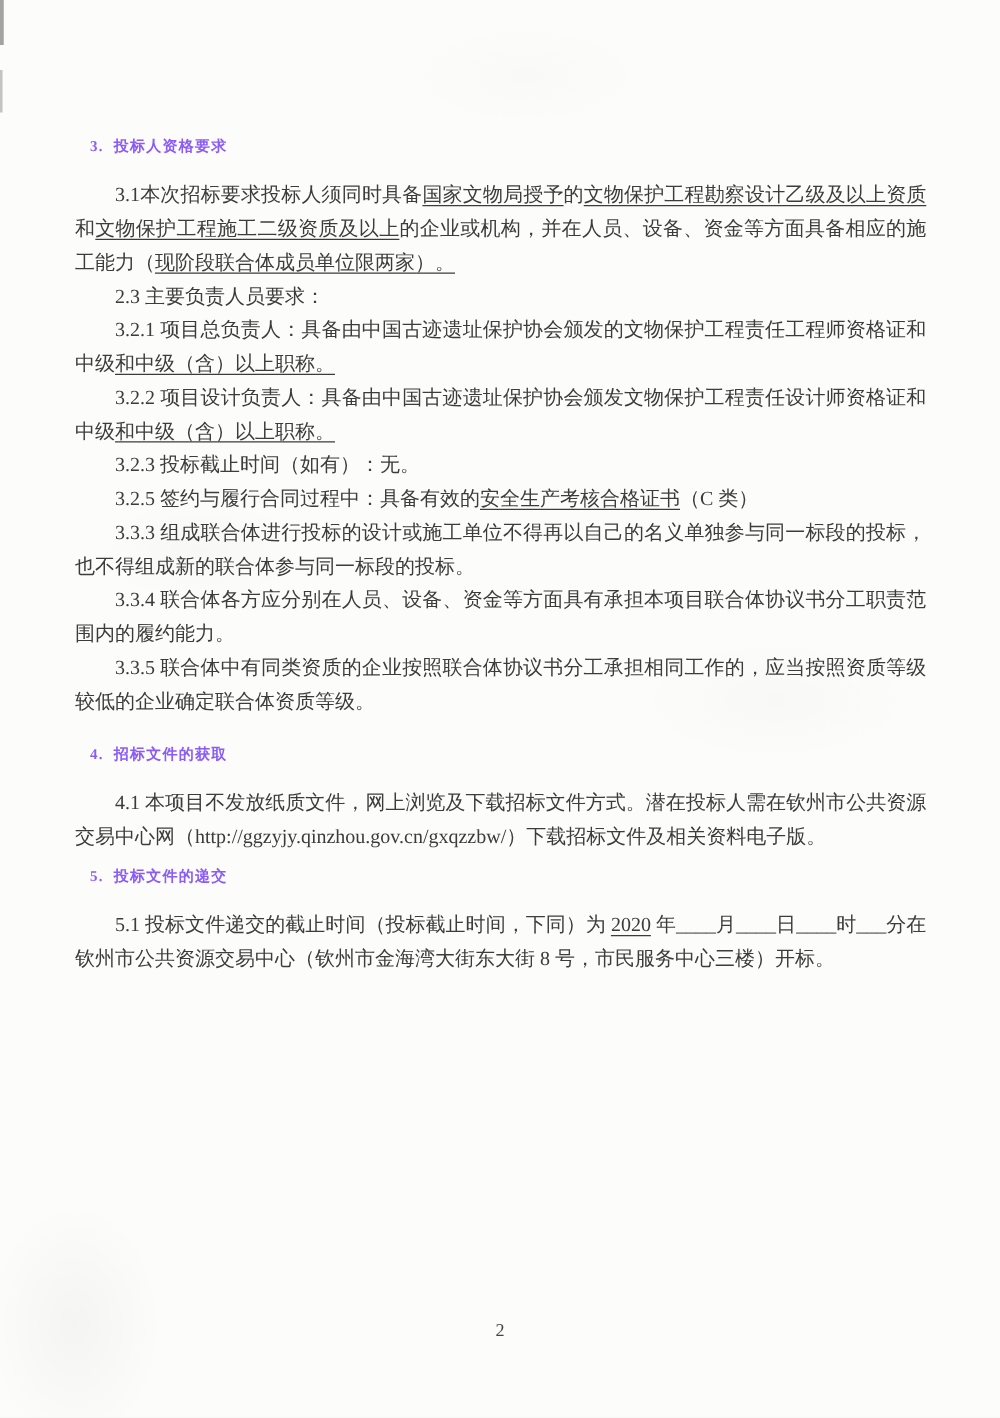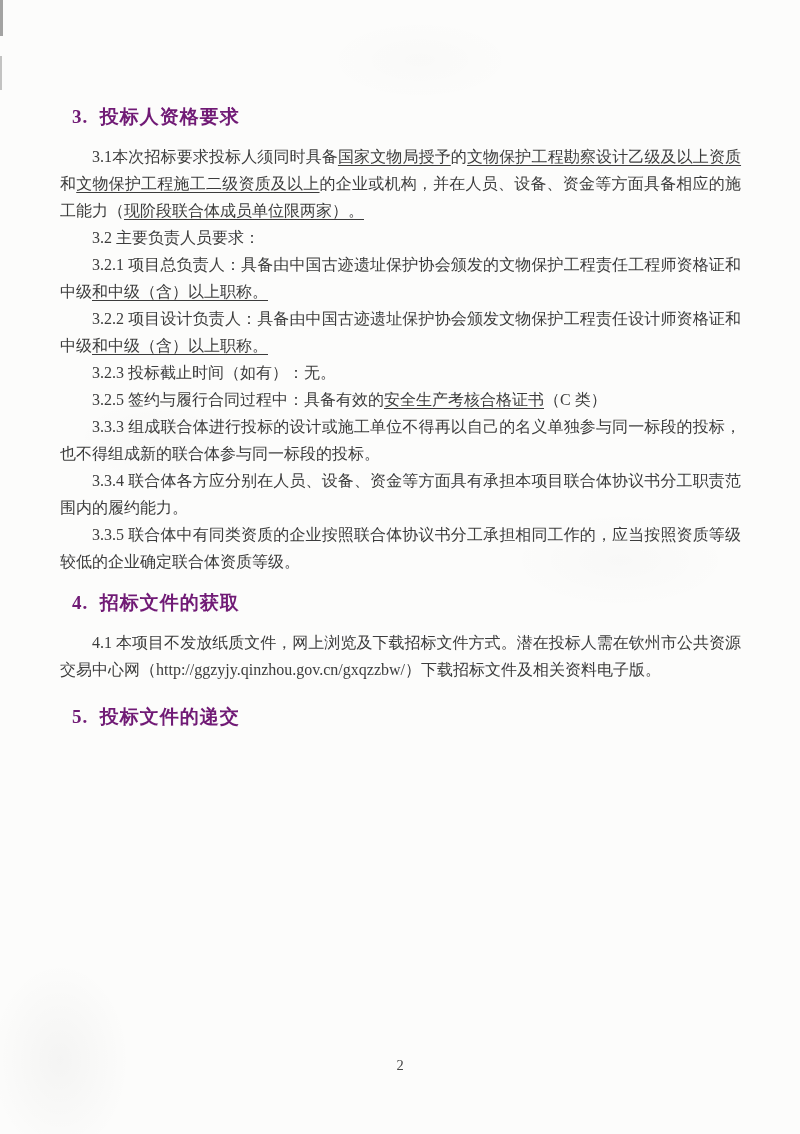--- a/index.html
+++ b/index.html
@@ -37,57 +37,58 @@
     color: #3c3c3c;
     font-size: 16px;
     line-height: 27px;
     text-align: justify;
   }
   .content p {
     margin: 0;
     text-indent: 2em;
   }
   h2 {
-    font-size: 19px;
+    font-size: 12px;
     font-weight: bold;
-    color: #701a75;
+    color: #8b5cf6;
     margin: 15px 0 13px 0;
     padding-left: 12px;
     line-height: 26px;
     text-align: left;
     letter-spacing: 1px;
   }
   h2.first { margin-top: 104px; }
-  h2.tight { margin-top: 21px; }
+  h2.tight { margin-top: 5px; }
   .u { text-decoration: underline; text-underline-offset: 3px; text-decoration-thickness: 1px; }
   .page-footer {
     position: absolute;
     left: 0; right: 0; top: 1057px;
     text-align: center;
     font-size: 14.5px;
     color: #454545;
   }
 </style>
 </head>
 <body>
 
 <div class="page">
   <div class="scan-edge-a"></div>
   <div class="scan-edge-b"></div>
 
   <div class="content">
     <h2 class="first">3.&nbsp; 投标人资格要求</h2>
     <p><span>3.1本次招标要求投标人须同时具备</span><span class="u">国家文物局授予</span><span>的</span><span class="u">文物保护工程勘察设计乙级及以上资质</span><span>和</span><span class="u">文物保护工程施工二级资质及以上</span><span>的企业或机构，并在人员、设备、资金等方面具备相应的施工能力（</span><span class="u">现阶段联合体成员单位限两家）。</span></p>
-    <p>3.2 主要负责人员要求：</p>
+    <p>2.3 主要负责人员要求：</p>
     <p><span>3.2.1 项目总负责人：具备由中国古迹遗址保护协会颁发的文物保护工程责任工程师资格证和中级</span><span class="u">和中级（含）以上职称。</span></p>
     <p><span>3.2.2 项目设计负责人：具备由中国古迹遗址保护协会颁发文物保护工程责任设计师资格证和中级</span><span class="u">和中级（含）以上职称。</span></p>
     <p>3.2.3 投标截止时间（如有）：无。</p>
     <p><span>3.2.5 签约与履行合同过程中：具备有效的</span><span class="u">安全生产考核合格证书</span><span>（C 类）</span></p>
     <p>3.3.3 组成联合体进行投标的设计或施工单位不得再以自己的名义单独参与同一标段的投标，也不得组成新的联合体参与同一标段的投标。</p>
     <p>3.3.4 联合体各方应分别在人员、设备、资金等方面具有承担本项目联合体协议书分工职责范围内的履约能力。</p>
     <p>3.3.5 联合体中有同类资质的企业按照联合体协议书分工承担相同工作的，应当按照资质等级较低的企业确定联合体资质等级。</p>
     <h2>4.&nbsp; 招标文件的获取</h2>
     <p>4.1 本项目不发放纸质文件，网上浏览及下载招标文件方式。潜在投标人需在钦州市公共资源交易中心网（http://ggzyjy.qinzhou.gov.cn/gxqzzbw/）下载招标文件及相关资料电子版。</p>
     <h2 class="tight">5.&nbsp; 投标文件的递交</h2>
+    <p><span>5.1 投标文件递交的截止时间（投标截止时间，下同）为 </span><span class="u">2020</span><span> 年</span><span>____</span><span>月</span><span>____</span><span>日</span><span>____</span><span>时</span><span>___</span><span>分在钦州市公共资源交易中心（钦州市金海湾大街东大街 8 号，市民服务中心三楼）开标。</span></p>
   </div>
 
   <div class="page-footer">2</div>
 </div>
 
 </body></html>

